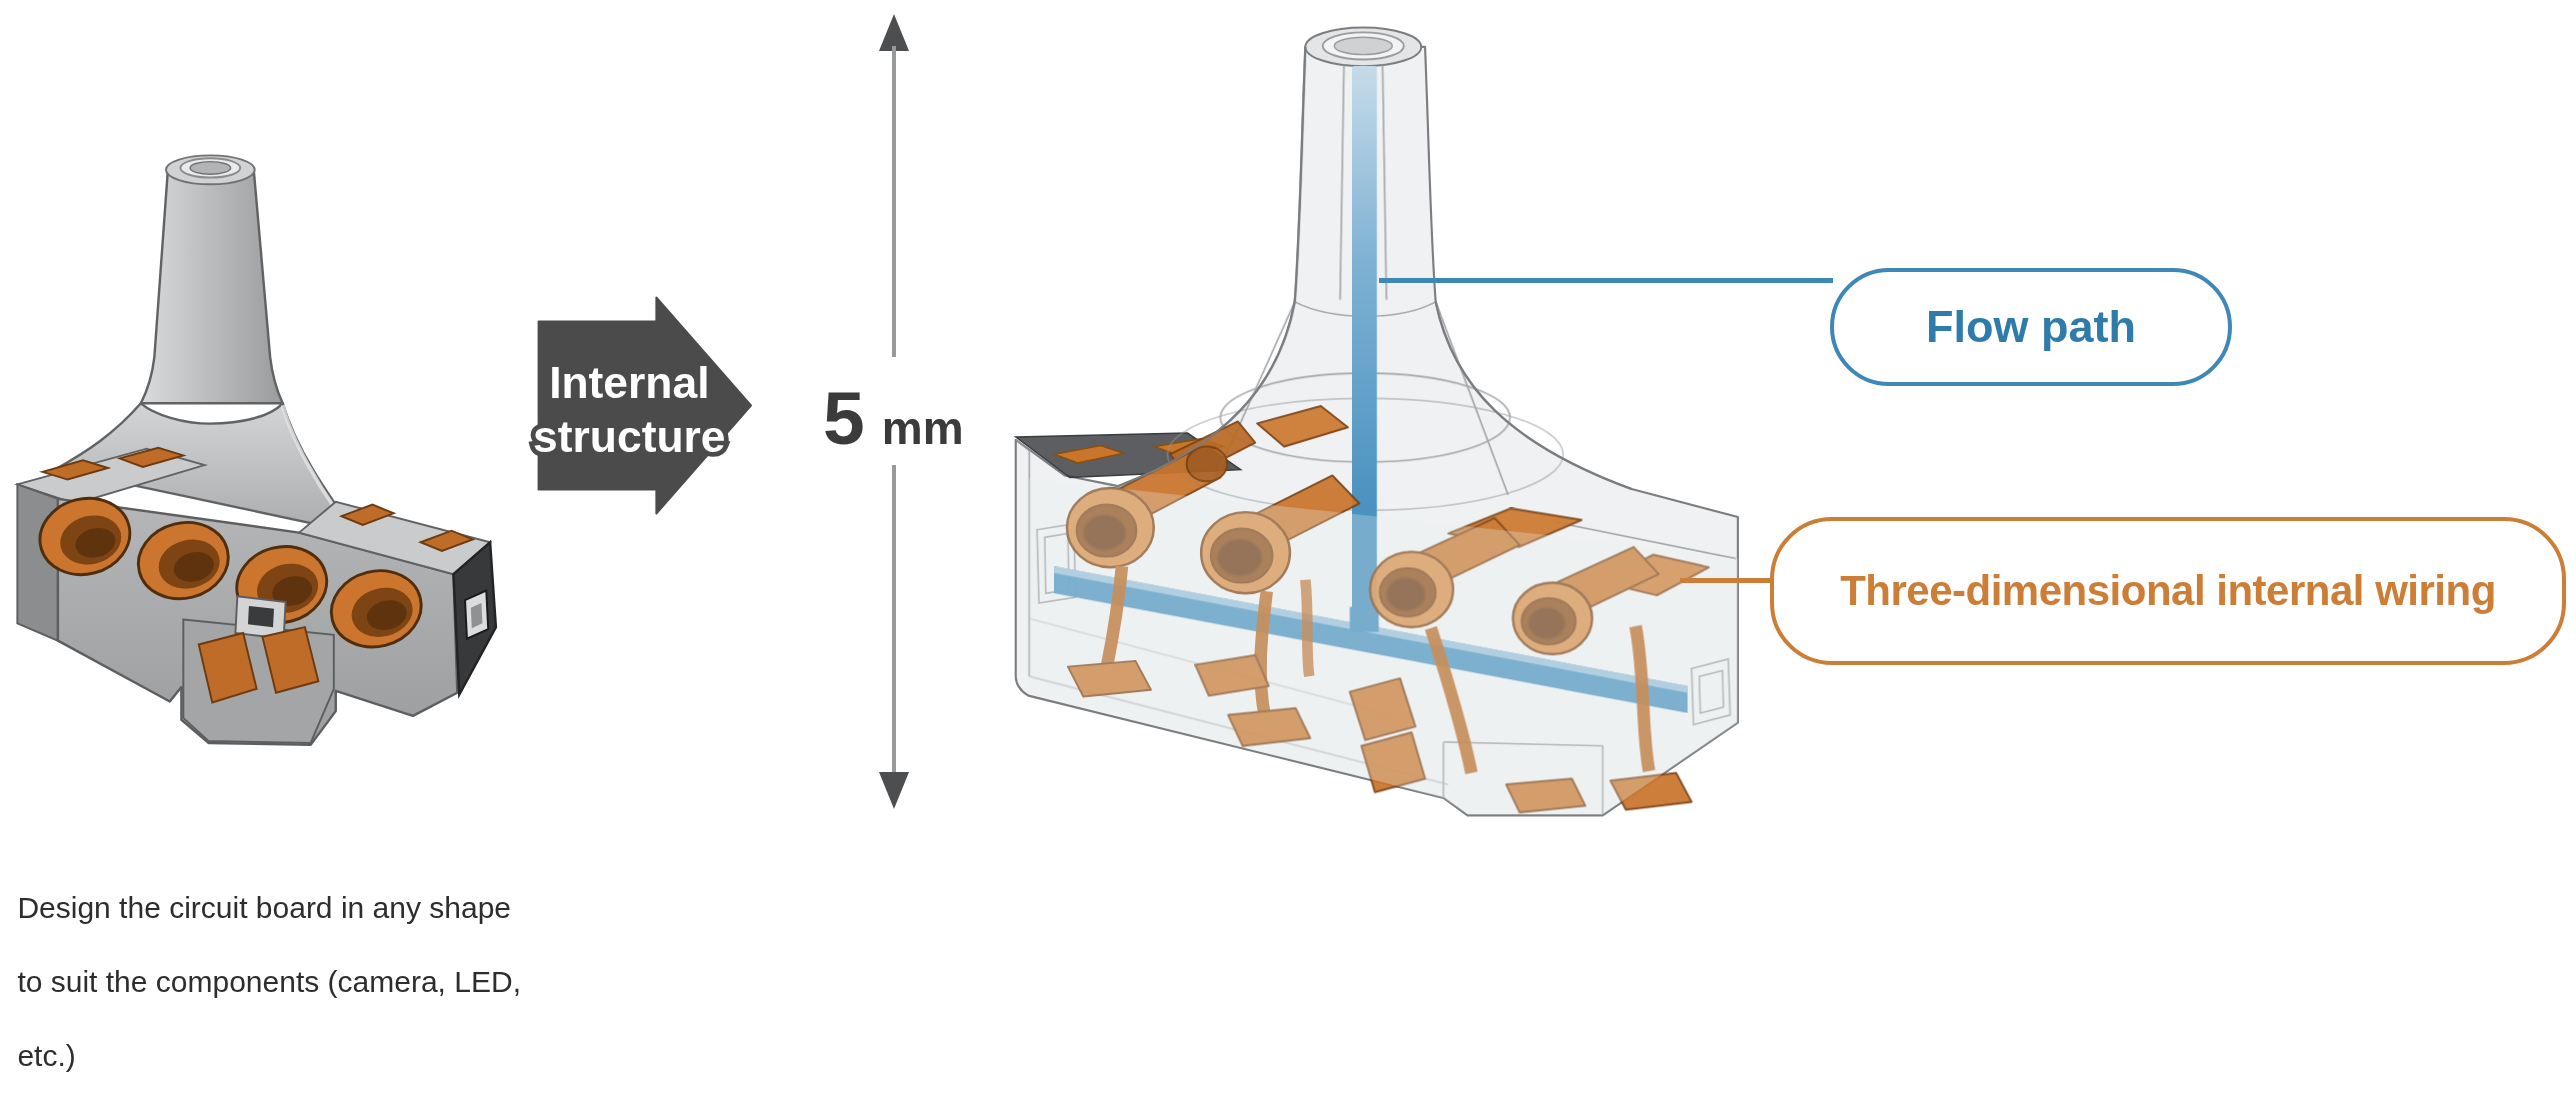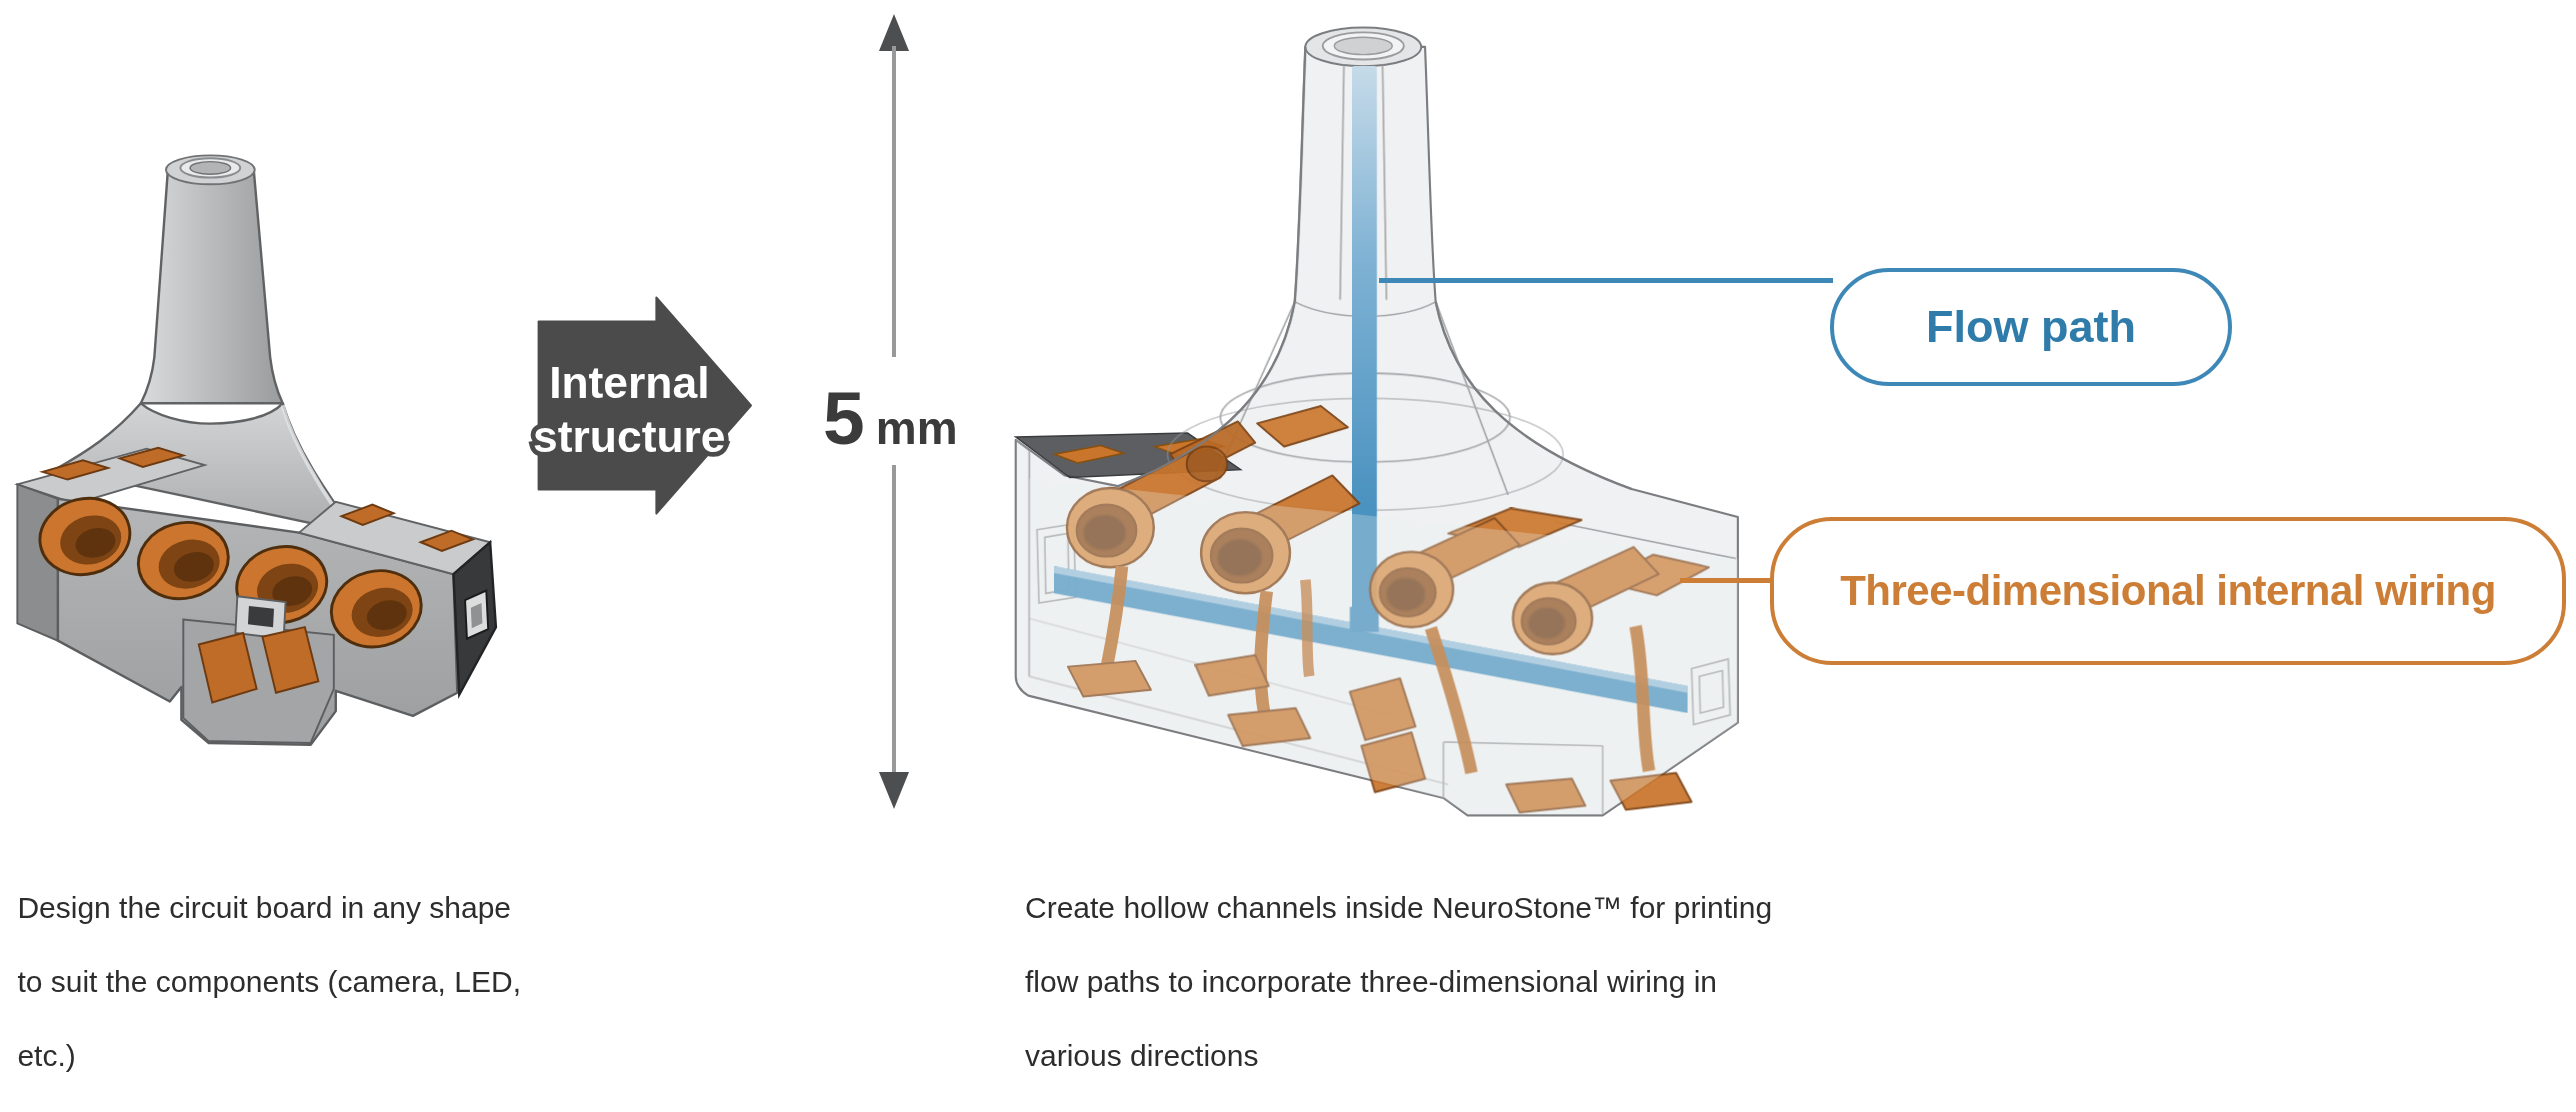--- a/index.html
+++ b/index.html
@@ -9,21 +9,21 @@
   svg{display:block;}
 
   
   .dim-seg{position:absolute;width:3.9px;background:#97999b;}
   .dim-tri-up{position:absolute;width:0;height:0;border-left:15.4px solid transparent;
               border-right:15.4px solid transparent;border-bottom:37px solid #4c4e50;}
   .dim-tri-down{position:absolute;width:0;height:0;border-left:15.4px solid transparent;
                 border-right:15.4px solid transparent;border-top:37px solid #4c4e50;}
   .dim-label{position:absolute;left:823px;top:375px;display:flex;align-items:baseline;color:#3b3b3b;}
   .dim-value{font-size:75px;font-weight:700;letter-spacing:-1.9px;}
-  .dim-unit{font-size:46px;font-weight:700;margin-left:13px;}
+  .dim-unit{font-size:46px;font-weight:700;margin-left:19px;}
 
   
   .leader{position:absolute;height:4.8px;}
   .leader-blue{left:1379px;top:278px;width:454px;background:#3e88b7;}
   .leader-orange{left:1680px;top:578px;width:93px;background:#cd7e36;}
 
   
   .pill{position:absolute;display:flex;align-items:center;justify-content:center;
         background:#ffffff;box-sizing:border-box;}
   .pill-flow{left:1830px;top:220px;width:402px;height:118px;border:4.8px solid #3e88b7;
@@ -242,20 +242,15 @@
   </div>
   <div class="pill pill-wiring">
     <span>Three-dimensional internal wiring</span>
   </div>
 
   <div class="caption caption-left">
     <div>Design the circuit board in any shape</div>
     <div>to suit the components (camera, LED,</div>
     <div>etc.)</div>
   </div>
-  <div class="caption caption-right">
-    <div>Create hollow channels inside NeuroStone™  for printing</div>
-    <div>flow paths to incorporate three-dimensional wiring in</div>
-    <div>various directions</div>
-  </div>
 
 </div>
 
 
 </body></html>

